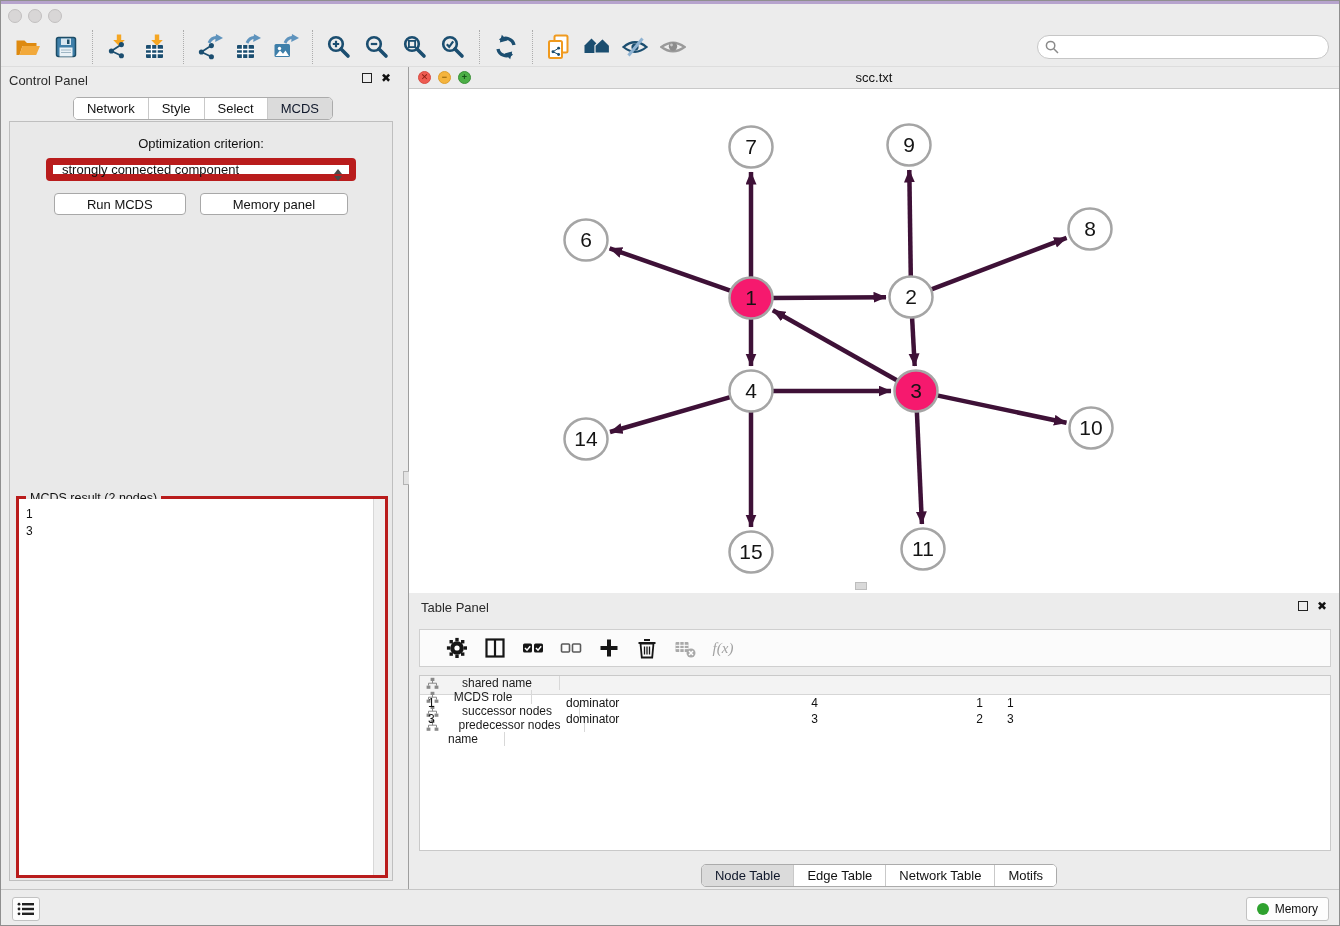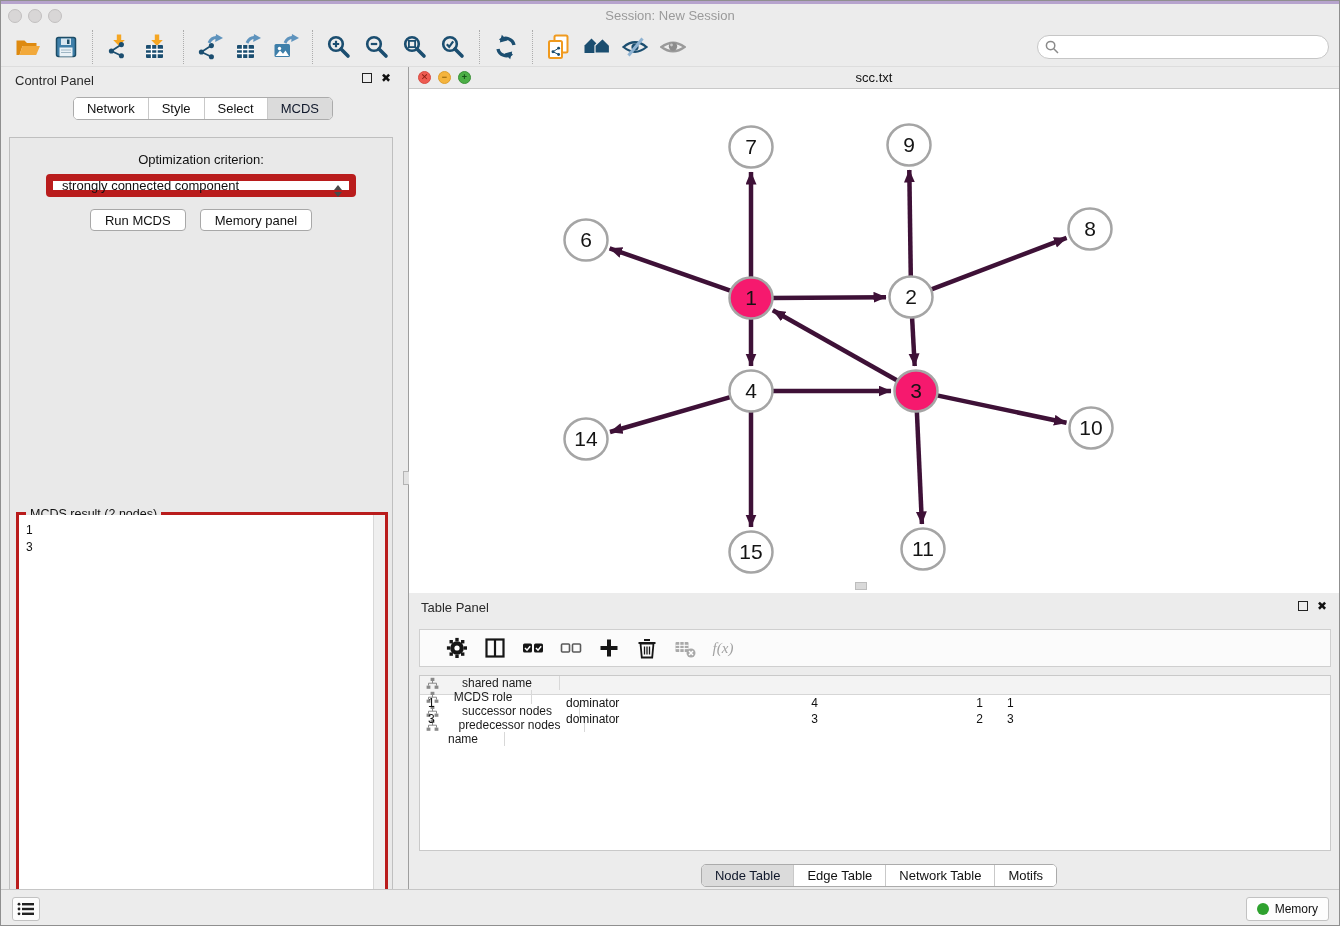--- a/index.html
+++ b/index.html
@@ -17,40 +17,40 @@
   .toolbar { position:absolute; left:0; top:26px; width:100%; height:40px; display:flex; align-items:center; padding-left:8px; border-bottom:1px solid #DDDDDD; }
   .tb-btn { width:38px; height:32px; background:transparent; border:none; display:flex; align-items:center; justify-content:center; cursor:default; }
   .tb-sep { width:0; height:34px; border-left:1px dotted #ADADAD; margin:0 7px; }
   .search-wrap { position:absolute; right:10px; top:8px; width:292px; height:24px; }
   .search-wrap svg { position:absolute; left:8px; top:5px; }
   .search-input { width:100%; height:100%; border:1px solid #C6C6C6; border-radius:12px; background:#fff; padding-left:27px; font-size:12px; outline:none; }
 
   
   .control-panel { position:absolute; left:0; top:66px; width:404px; height:822px; }
   .panel-head { position:relative; height:26px; display:flex; align-items:center; }
-  .panel-title { font-size:13px; color:#2A2A2A; padding-left:14px; }
+  .panel-title { font-size:13px; color:#2A2A2A; padding-left:8px; }
   .panel-head .wctl { position:absolute; right:14px; top:6px; display:flex; gap:9px; align-items:center; }
   .float-ico { width:10px; height:10px; border:1.6px solid #222; display:inline-block; }
   .close-ico { font-size:12px; color:#111; font-weight:bold; line-height:10px; }
 
   .seg { display:inline-flex; border:1px solid #ABABAB; border-radius:5px; overflow:hidden; background:#fff; }
   .seg .tab { padding:2px 13px; font-size:13px; color:#111; background:#fff; border-left:1px solid #C9C9C9; line-height:17px; white-space:nowrap; }
   .seg .tab:first-child { border-left:none; }
   .seg .tab.active { background:#DBDBDB; color:#0f172a; }
   .cp-tabs-row { position:absolute; left:0; top:30px; width:100%; text-align:center; }
 
-  .cp-box { position:absolute; left:8px; top:54px; width:384px; height:760px; background:#E9E9E9; border:1px solid #BFBFBF;margin-top:16px; }
+  .cp-box { position:absolute; left:8px; top:54px; width:384px; height:760px; background:#E9E9E9; border:1px solid #BFBFBF; }
   .opt-label { margin-top:14px; text-align:center; font-size:13px; color:#111; }
   .select-box { position:relative; margin:7px 36px 0 36px; height:23px; background:#fff; border:7px solid #b91c1c; border-radius:4px; font-size:13px; color:#111; display:flex; align-items:center; padding-left:9px; }
   .select-box .stepper { position:absolute; right:7px; top:4px; display:flex; flex-direction:column; gap:2px; }
   .select-box .stepper i { width:0; height:0; border-left:4px solid transparent; border-right:4px solid transparent; }
   .select-box .stepper .up { border-bottom:5px solid #4A4A4A; }
   .select-box .stepper .dn { border-top:5px solid #4A4A4A; }
   .btn-row { margin-top:12px; display:flex; justify-content:center; gap:14px; }
-  .push-btn { background:#fff; border:1px solid #A8A8A8; border-radius:4px; font-size:13px; color:#111; padding:2px 14px; height:22px; cursor:default; font-family:inherit; }
+  .push-btn { background:#fff; border:1px solid #A8A8A8; border-radius:4px; font-size:13px; color:#111; padding:2px 32px; height:22px; cursor:default; font-family:inherit; }
 
   .result-fs { position:absolute; left:6px; top:374px; width:372px; height:382px; border:3px solid #b91c1c; background:#14532d; }
   .result-legend { position:absolute; left:7px; top:-8px; background:#E9E9E9; font-size:12.5px; color:#111; padding:0 4px; }
   .result-area { position:absolute; left:0; top:0; right:12px; bottom:0; background:#fff; padding:7px 0 0 7px; font-size:12px; color:#111; line-height:17px; overflow:hidden; }
   .result-scroll { position:absolute; right:0; top:0; width:12px; height:100%; background:#EFEFEF; border-left:1px solid #D8D8D8; }
 
   .v-divider { position:absolute; left:404px; top:66px; width:4px; height:822px; background:#ECECEC; border-right:1px solid #9E9E9E; }
   .v-grip { position:absolute; left:-2px; top:404px; width:8px; height:14px; background:#E3E3E3; border:1px solid #B4B4B4; }
 
   
@@ -91,21 +91,20 @@
 
 <div class="app">
   <div class="top-stripe"></div>
 
   <div class="titlebar">
     <div class="tl-group">
       <span class="tl"></span>
       <span class="tl"></span>
       <span class="tl"></span>
     </div>
-    <div class="win-title">Session: New Session</div>
   </div>
 
   <div class="toolbar">
     <div id="toolbar-groups" style="display:flex;align-items:center;">
         <button class="tb-btn">
           <svg width="26" height="26" viewBox="0 0 26 26">
             <path d="M1.5 6.5h8l2.5 2.5h9.5v3H7.5L4.5 21h-3Z" fill="#DE8A10"></path>
             <path d="M7.5 12H25l-3.8 9H4.5Z" fill="#F2A93B"></path>
           </svg>
         </button>

